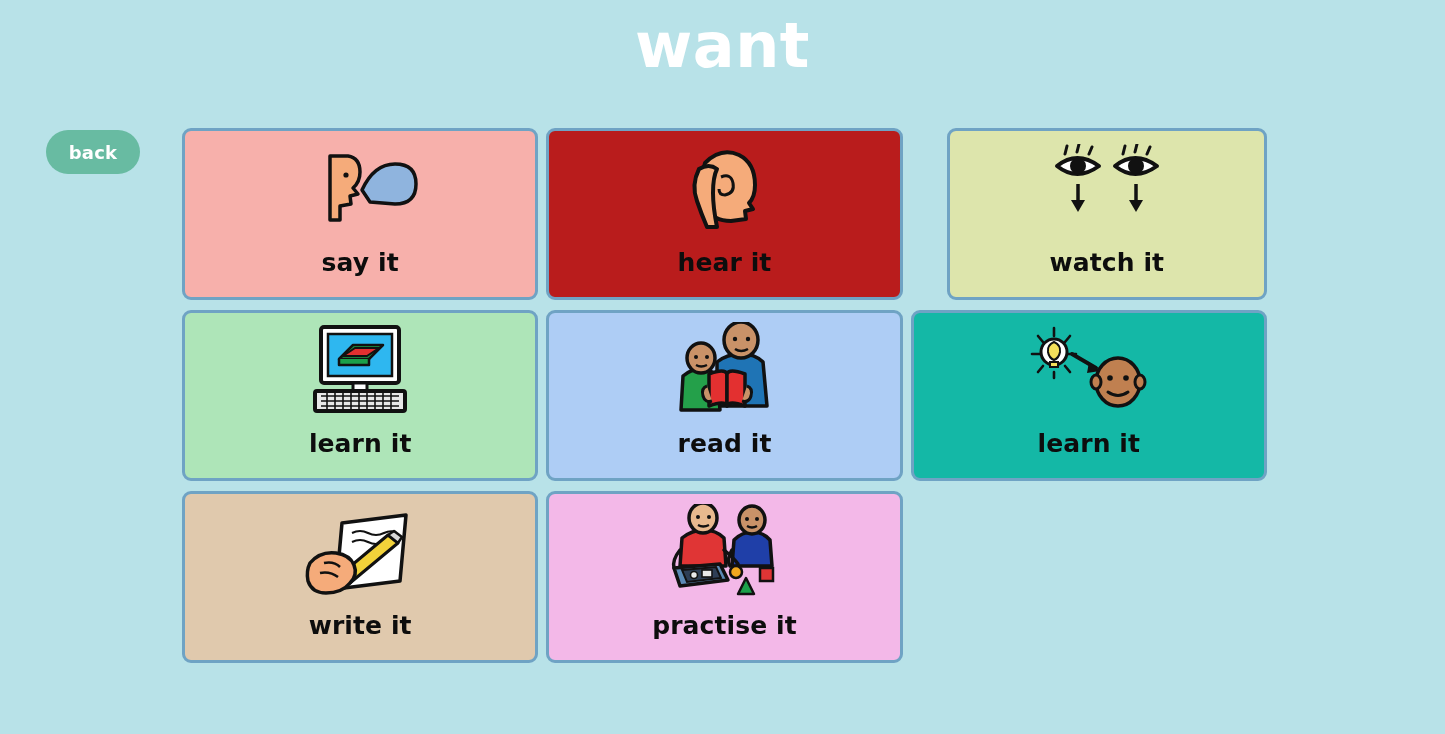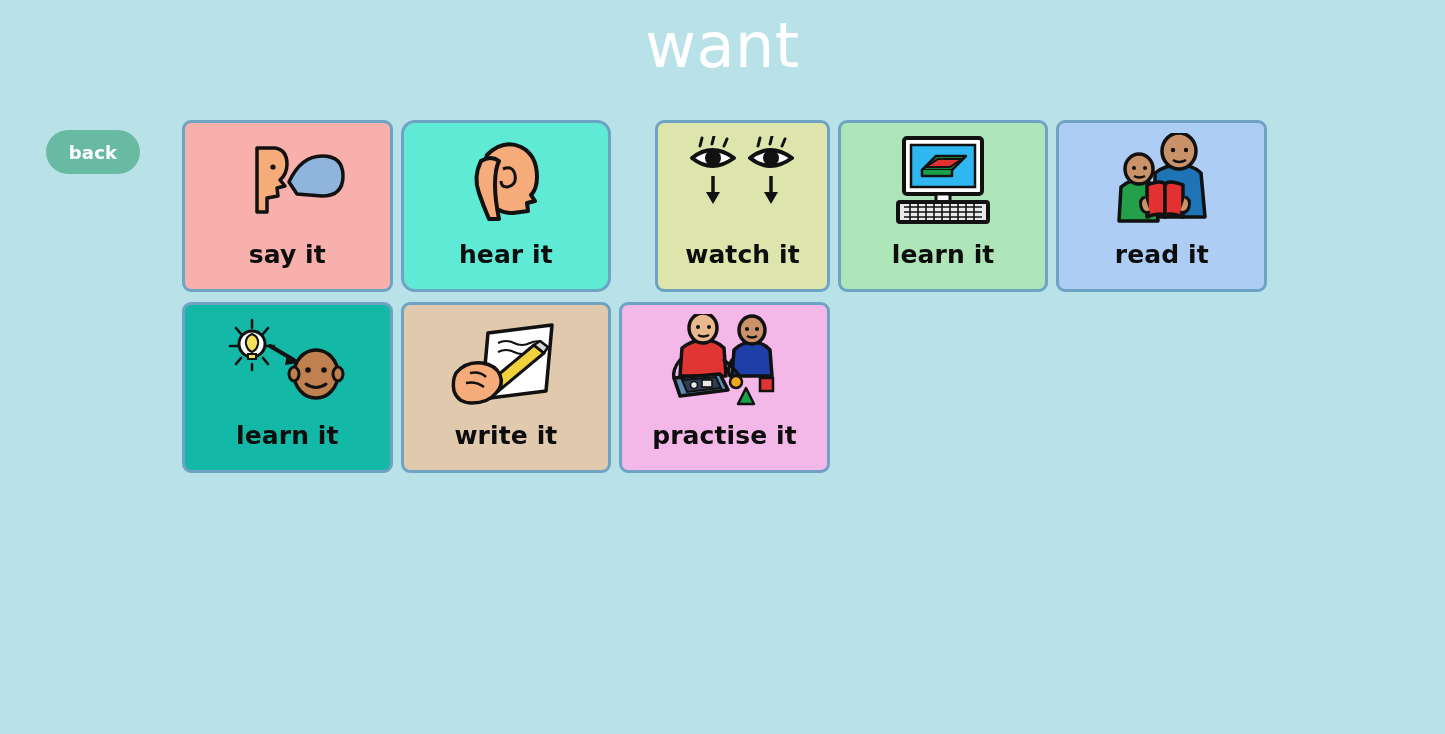--- a/index.html
+++ b/index.html
@@ -18,21 +18,21 @@
 
   
   .page-title {
     position: absolute;
     top: 12px;
     left: 0;
     width: 100%;
     text-align: center;
     color: #ffffff;
     font-size: 62px;
-    font-weight: 400;
+    font-weight: 700;
     letter-spacing: 0.5px;
     line-height: 1.1;
     font-family: "DejaVu Sans", sans-serif;
   }
 
   
   .back-button {
     position: absolute;
     left: 46px;
     top: 85px;
@@ -50,25 +50,25 @@
     align-items: center;
     justify-content: center;
     letter-spacing: 0.2px;
     margin-top: 45px;
   }
 
   
   .card-grid {
     position: absolute;
     left: 182px;
-    top: 120px;
+    top: 128px;
     width: 1085px;
     height: 535px;
     display: grid;
-    grid-template-columns: repeat(5, 1fr);
+    grid-template-columns: repeat(3, 1fr);
     grid-template-rows: repeat(3, 1fr);
     gap: 10px 8px;
   }
 
   .card {
     position: relative;
     border: 3px solid #6fa3c4;
     border-radius: 9px;
     display: flex;
     flex-direction: column;
@@ -120,21 +120,21 @@
       <svg width="120" height="92" viewBox="0 0 120 92">
         <path d="M30 14 L48 14 Q60 16 60 30 Q60 40 53 46 L58 52 L50 54 L51 62 L40 64 L40 78 L30 78 Z" fill="#f5ab7a" stroke="#111" stroke-width="3.5" stroke-linejoin="round"></path>
         <circle cx="46" cy="33" r="2.6" fill="#111"></circle>
         <path d="M62 48 Q74 22 95 22 Q116 22 116 42 Q116 62 95 62 L70 60 Z" fill="#8fb4de" stroke="#111" stroke-width="3.5" stroke-linejoin="round"></path>
       </svg>
     </div>
     <div class="card-label">say it</div>
   </div>
 
 
-  <div class="card" style="background: #5eead4; border-color: rgb(111, 163, 196); border-radius: 14px;">
+  <div class="card" style="background: #b91c1c; border-color: rgb(111, 163, 196);">
     <div class="card-icon">
       <svg width="110" height="94" viewBox="0 0 110 94">
         <path d="M36 22 Q52 6 70 14 Q86 22 86 44 Q86 56 80 62 L84 68 L76 70 L77 78 L62 80 Q44 80 36 66 Q28 48 36 22 Z" fill="#f5ab7a" stroke="#111" stroke-width="4" stroke-linejoin="round"></path>
         <path d="M52 36 Q62 32 64 42 Q66 52 56 54 Q50 54 50 48" fill="none" stroke="#111" stroke-width="3"></path>
         <path d="M30 28 Q22 44 28 60 Q32 72 38 86 L48 86 Q44 66 44 52 Q44 36 48 28 Q40 22 30 28 Z" fill="#f5ab7a" stroke="#111" stroke-width="4" stroke-linejoin="round"></path>
       </svg>
     </div>
     <div class="card-label">hear it</div>
   </div>
 

